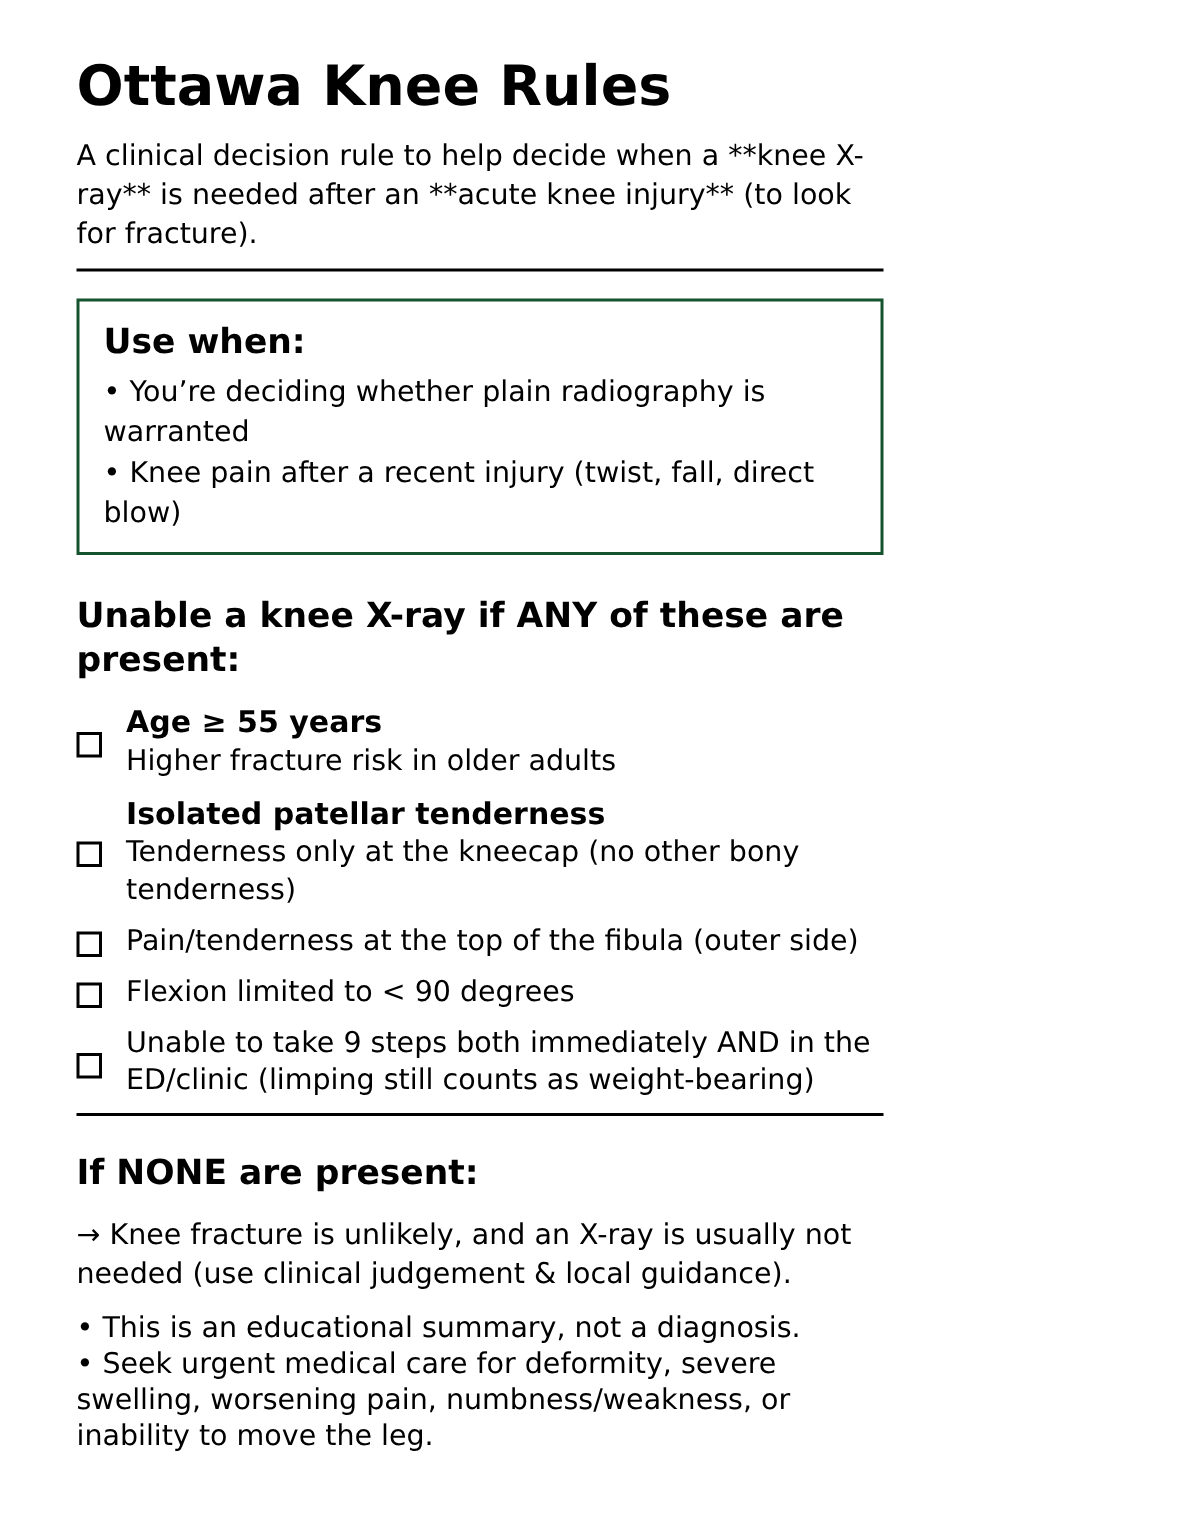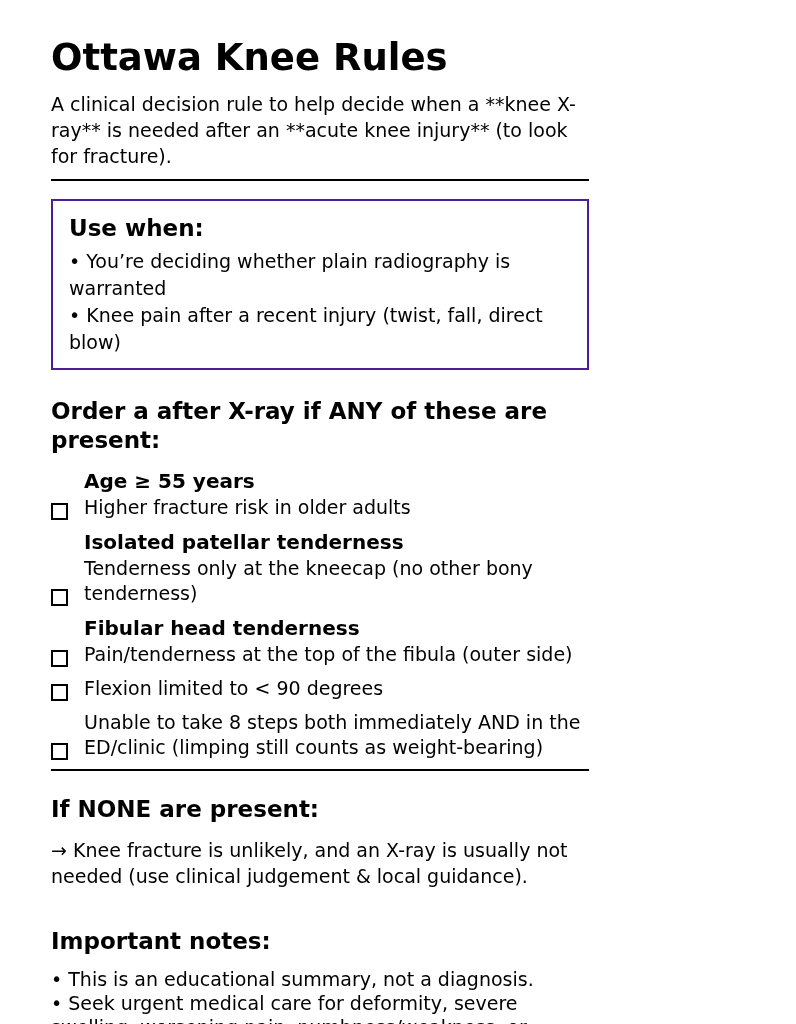--- a/index.html
+++ b/index.html
@@ -27,21 +27,21 @@
     font-size: 19px;
     line-height: 26px;
   }
   hr.rule {
     border: none;
     border-top: 2px solid #000000;
     margin-top: 10px;
   }
   .use-when-box {
     margin-top: 18px;
-    border: 2px solid #4c1d95;
+    border: 2px solid #14532d;
     padding: 13px 16px 12px 16px;
   }
   .box-heading {
     font-size: 23px;
     font-weight: bold;
     line-height: 29px;
   }
   .box-bullets { margin-top: 5px; }
   .bullet-line {
     font-size: 19px;
@@ -50,21 +50,21 @@
   .bullet-line::before { content: "• "; }
   .section-heading {
     font-size: 23px;
     font-weight: bold;
     line-height: 29px;
   }
   .criteria-heading { margin-top: 27px; }
   .criteria-list { margin-top: 13px; }
   .criteria-item {
     display: flex;
-    align-items: flex-end;
+    align-items: center;
     margin-bottom: 9px;
   }
   .checkbox {
     flex: 0 0 auto;
     width: 17px;
     height: 17px;
     border: 2px solid #000000;
     margin-top: 4px;
     margin-right: 16px;
     background: #ffffff;
@@ -106,21 +106,21 @@
   <hr class="rule">
 
   <div class="use-when-box">
     <div class="box-heading">Use when:</div>
     <div class="box-bullets">
       <div class="bullet-line">You’re deciding whether plain radiography is warranted</div>
       <div class="bullet-line">Knee pain after a recent injury (twist, fall, direct blow)</div>
     </div>
   </div>
 
-  <h2 class="section-heading criteria-heading">Order a after X-ray if ANY of these are present:</h2>
+  <h2 class="section-heading criteria-heading">Unable a knee X-ray if ANY of these are present:</h2>
 
   <div class="criteria-list">
 
     <div class="criteria-item">
       <span class="checkbox"></span>
       <div class="criteria-text">
         <div class="criteria-title">Age ≥ 55 years</div>
         <div class="criteria-desc">Higher fracture risk in older adults</div>
       </div>
     </div>
@@ -129,45 +129,43 @@
       <span class="checkbox"></span>
       <div class="criteria-text">
         <div class="criteria-title">Isolated patellar tenderness</div>
         <div class="criteria-desc">Tenderness only at the kneecap (no other bony tenderness)</div>
       </div>
     </div>
 
     <div class="criteria-item">
       <span class="checkbox"></span>
       <div class="criteria-text">
-        <div class="criteria-title">Fibular head tenderness</div>
         <div class="criteria-desc">Pain/tenderness at the top of the fibula (outer side)</div>
       </div>
     </div>
 
     <div class="criteria-item">
       <span class="checkbox"></span>
       <div class="criteria-text">
         <div class="criteria-desc">Flexion limited to &lt; 90 degrees</div>
       </div>
     </div>
 
     <div class="criteria-item">
       <span class="checkbox"></span>
       <div class="criteria-text">
-        <div class="criteria-desc">Unable to take 8 steps both immediately AND in the ED/clinic (limping still counts as weight-bearing)</div>
+        <div class="criteria-desc">Unable to take 9 steps both immediately AND in the ED/clinic (limping still counts as weight-bearing)</div>
       </div>
     </div>
 
   </div>
 
   <hr class="rule rule2">
 
   <h2 class="section-heading none-heading">If NONE are present:</h2>
   <p class="none-text">→ Knee fracture is unlikely, and an X-ray is usually not needed (use clinical judgement &amp; local guidance).</p>
 
-  <h2 class="section-heading notes-heading">Important notes:</h2>
   <div class="notes-list">
     <p class="note-line">This is an educational summary, not a diagnosis.</p>
     <p class="note-line">Seek urgent medical care for deformity, severe swelling, worsening pain, numbness/weakness, or inability to move the leg.</p>
   </div>
 
 </div>
 
 </body></html>

